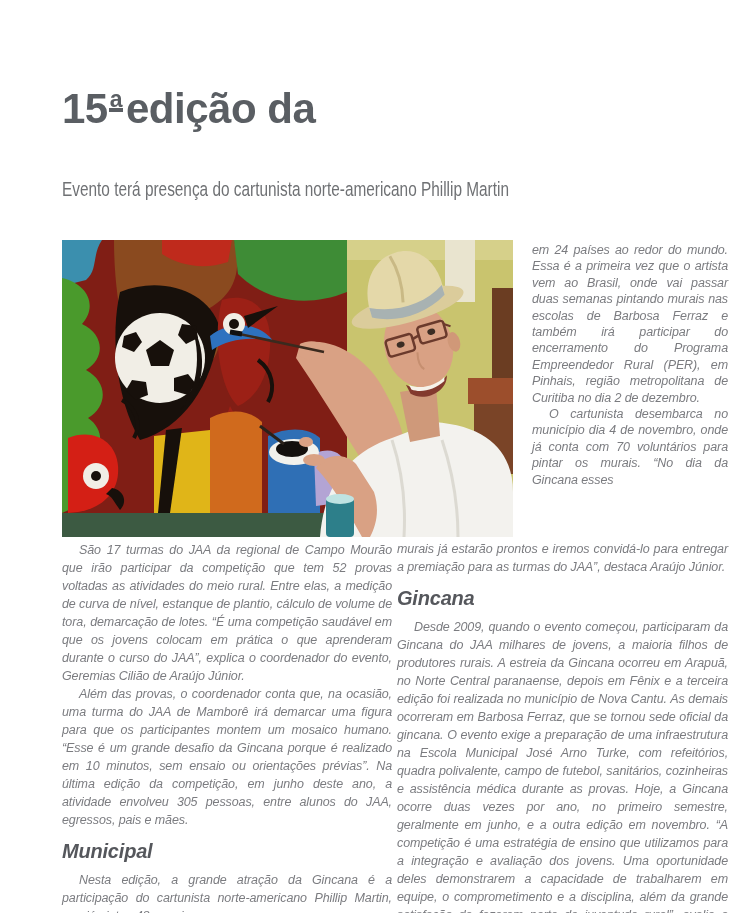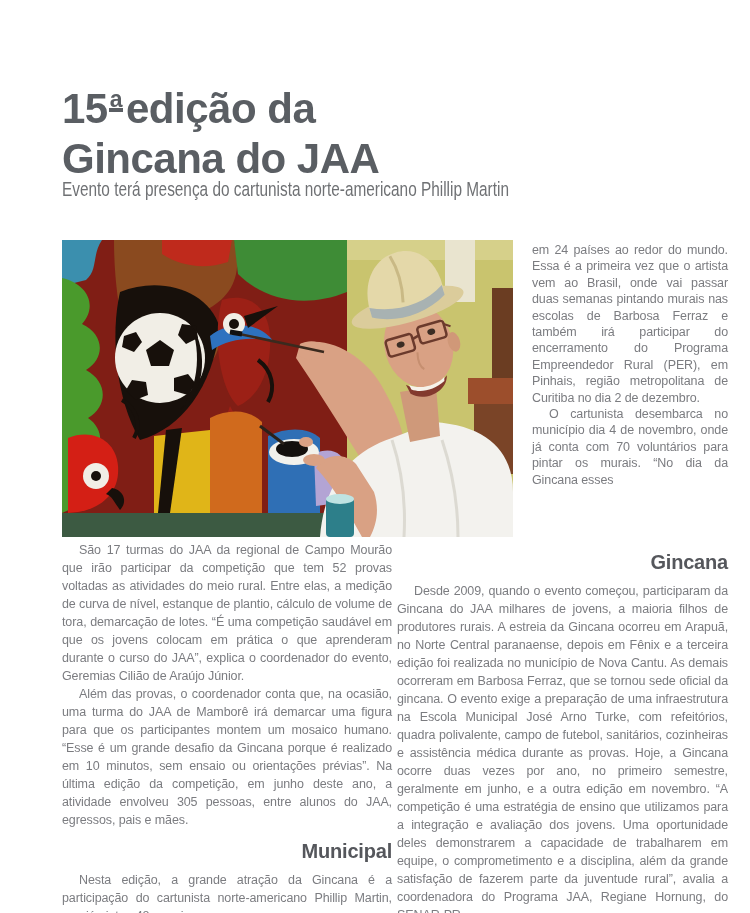--- a/index.html
+++ b/index.html
@@ -19,42 +19,41 @@
   .subtitle{
     position:absolute;left:62px;top:137px;font-size:20.5px;color:#6f7174;
     white-space:nowrap;transform:scaleX(0.75);transform-origin:0 0;
   }
   .photo{
     position:absolute;left:62px;top:200px;width:451px;height:297px;
   }
   .photo svg{display:block;width:451px;height:297px;}
   .col{
     position:absolute;color:#7b7c80;font-size:12.5px;line-height:18px;
-    text-align:justify;letter-spacing:-0.1px;hyphens:auto;-webkit-hyphens:auto;
+    text-align:justify;letter-spacing:-0.1px;hyphens:auto;font-style:italic;-webkit-hyphens:auto;
   }
   .col-narrow{left:532px;top:202px;width:196px;line-height:16.4px;}
   .col-left{left:62px;top:501px;width:330px;}
   .col-right{left:397px;top:500px;width:331px;}
   .p{margin:0;text-indent:17px;}
   .p-flush{margin:0;text-indent:0;}
   .sec-heading{
     font-size:20px;font-weight:bold;color:#55575c;margin:13px 0 11px 0;
-    letter-spacing:-0.2px;text-align:right;
+    letter-spacing:-0.2px;text-align:left;
   }
 </style>
 </head>
 <body>
 
 <div class="page">
 
   <header>
     <h1 class="title">
       <span><span>15</span><span class="ord">a</span><span>edição da</span></span>
       <br>
-      <span>Gincana do JAA</span>
     </h1>
     <div class="subtitle">Evento terá presença do cartunista norte-americano Phillip Martin</div>
   </header>
 
   <div class="photo" role="img" aria-label="Cartunista Phillip Martin, de chapéu de palha e óculos, sorrindo enquanto pinta um mural colorido com bola de futebol, pássaros e formas em verde, vermelho, laranja, amarelo e azul; segura um pincel fino e um pote branco de tinta preta.">
     <svg viewBox="0 0 451 297" preserveAspectRatio="none">
 
       <rect x="285" y="0" width="166" height="297" fill="#c9c46e"></rect>
       <rect x="285" y="0" width="166" height="20" fill="#d6d08a"></rect>
       <rect x="383" y="0" width="30" height="62" fill="#e9e4cf"></rect>
@@ -155,17 +154,18 @@
   </div>
 
   <div class="col col-left">
     <p class="p">São 17 turmas do JAA da regional de Campo Mourão que irão participar da competição que tem 52 provas voltadas as atividades do meio rural. Entre elas, a medição de curva de nível, estanque de plantio, cálculo de volume de tora, demarcação de lotes. “É uma competição saudável em que os jovens colocam em prática o que aprenderam durante o curso do JAA”, explica o coordenador do evento, Geremias Cilião de Araújo Júnior.</p>
     <p class="p">Além das provas, o coordenador conta que, na ocasião, uma turma do JAA de Mamborê irá demarcar uma figura para que os participantes montem um mosaico humano. “Esse é um grande desafio da Gincana porque é realizado em 10 minutos, sem ensaio ou orientações prévias”. Na última edição da competição, em junho deste ano, a atividade envolveu 305 pessoas, entre alunos do JAA, egressos, pais e mães.</p>
     <h2 class="sec-heading">Municipal</h2>
     <p class="p">Nesta edição, a grande atração da Gincana é a participação do cartunista norte-americano Phillip Martin, que já pintou 48 murais</p>
   </div>
 
   <div class="col col-right">
+    <p class="p-flush">murais já estarão prontos e iremos convidá-lo para entregar a premiação para as turmas do JAA”, destaca Araújo Júnior.</p>
     <h2 class="sec-heading">Gincana</h2>
     <p class="p">Desde 2009, quando o evento começou, participaram da Gincana do JAA milhares de jovens, a maioria filhos de produtores rurais. A estreia da Gincana ocorreu em Arapuã, no Norte Central paranaense, depois em Fênix e a terceira edição foi realizada no município de Nova Cantu. As demais ocorreram em Barbosa Ferraz, que se tornou sede oficial da gincana. O evento exige a preparação de uma infraestrutura na Escola Municipal José Arno Turke, com refeitórios, quadra polivalente, campo de futebol, sanitários, cozinheiras e assistência médica durante as provas. Hoje, a Gincana ocorre duas vezes por ano, no primeiro semestre, geralmente em junho, e a outra edição em novembro. “A competição é uma estratégia de ensino que utilizamos para a integração e avaliação dos jovens. Uma oportunidade deles demonstrarem a capacidade de trabalharem em equipe, o comprometimento e a disciplina, além da grande satisfação de fazerem parte da juventude rural”, avalia a coordenadora do Programa JAA, Regiane Hornung, do SENAR-PR.</p>
   </div>
 
 </div>
 
 </body></html>

